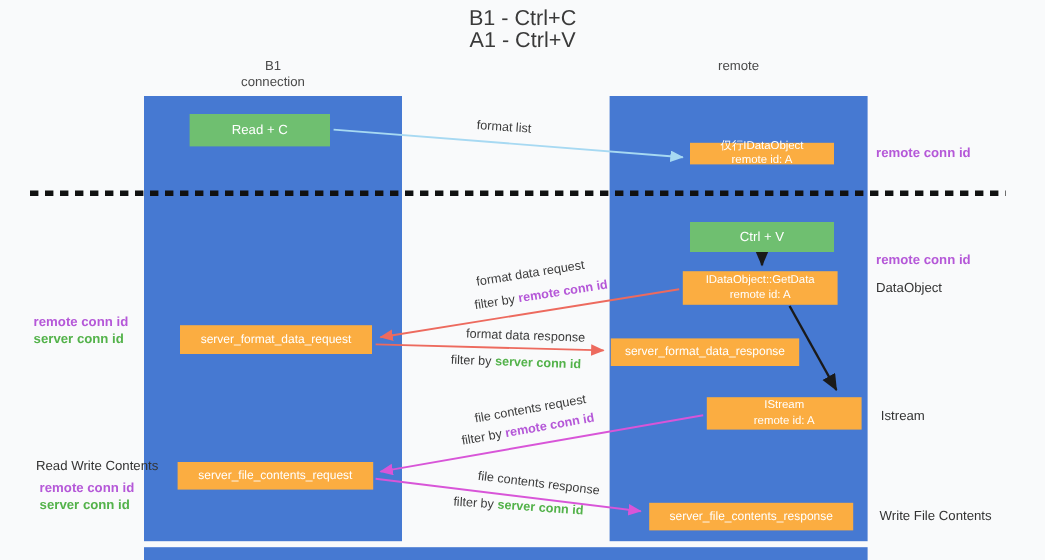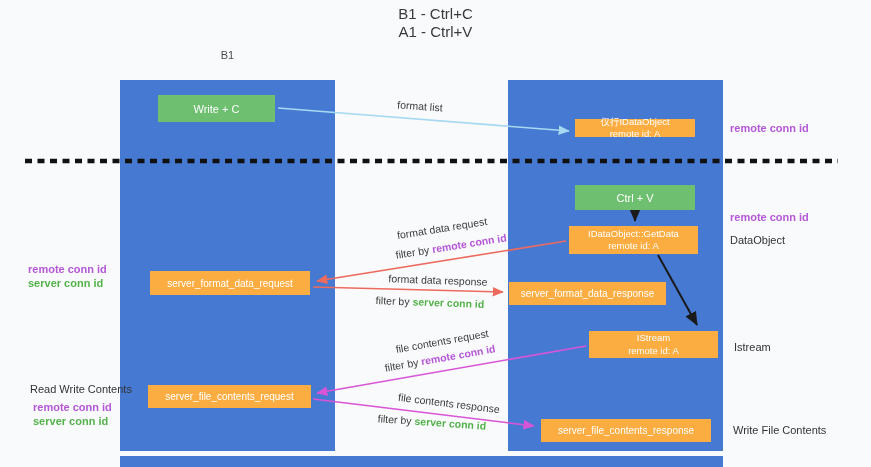--- a/index.html
+++ b/index.html
@@ -3,21 +3,21 @@
 <meta charset="utf-8">
 <style>
   html,body{margin:0;padding:0;}
   body{font-family:"Liberation Sans", sans-serif; background:#eef0f2;}
   #canvas{
     position:relative; width:871px; height:467px; overflow:hidden;
     background:#f9fafb;
   }
   .title-line{
     position:absolute; left:0; right:0; text-align:center;
-    font-size:15px; color:#3a3a3a;
+    font-size:18px; color:#3a3a3a;
   }
   .col-header{
     position:absolute; text-align:center; font-size:11px; color:#4a4a4a; line-height:14px;
   }
   .lifeline{
     position:absolute; background:#4679d2;
   }
   .box{
     position:absolute; display:flex; align-items:center; justify-content:center;
     color:#ffffff; text-align:center; box-sizing:border-box;
@@ -39,22 +39,24 @@
 </head>
 <body>
 
 <div id="canvas">
 
   <div class="title-line" style="top:5px;">B1 - Ctrl+C</div>
   <div class="title-line" style="top:23px;">A1 - Ctrl+V</div>
 
   <div class="col-header" style="left:120px; top:48px; width:215px;">
     <div>B1</div>
+    <div>connection</div>
   </div>
   <div class="col-header" style="left:508px; top:48px; width:215px;">
+    <div>remote</div>
   </div>
 
   <div class="lifeline" style="left:120px; top:80px; width:215px; height:371px;"></div>
   <div class="lifeline" style="left:508px; top:80px; width:215px; height:371px;"></div>
   <div class="lifeline" style="left:120px; top:456px; width:603px; height:11px;"></div>
 
   <svg class="overlay" width="871" height="467" viewBox="0 0 871 467">
     <defs>
       <marker id="head-blue" markerWidth="8" markerHeight="8" refX="6.5" refY="3" orient="auto">
         <path d="M0,0 L7,3 L0,6 z" fill="#a7d9f2"></path>
@@ -80,21 +82,21 @@
 
     <line x1="313" y1="287" x2="503" y2="292" stroke="#ed6a5e" stroke-width="1.6" marker-end="url(#head-red)"></line>
 
     <line x1="658" y1="255" x2="697" y2="325" stroke="#1a1a1a" stroke-width="2" marker-end="url(#head-black)"></line>
 
     <line x1="586" y1="346" x2="317" y2="393" stroke="#d855d8" stroke-width="1.6" marker-end="url(#head-magenta)"></line>
 
     <line x1="313" y1="399" x2="534" y2="426" stroke="#d855d8" stroke-width="1.6" marker-end="url(#head-magenta)"></line>
   </svg>
 
-  <div class="box green-box" style="left:158px; top:95px; width:117px; height:27px;">Write + C</div>
+  <div class="box green-box" style="left:158px; top:95px; width:117px; height:27px;">Read + C</div>
 
   <div class="box orange-box two-line" style="left:575px; top:119px; width:120px; height:18px;">
     <div>仅行IDataObject</div>
     <div>remote id: A</div>
   </div>
 
   <div class="box green-box" style="left:575px; top:172px; width:120px; height:25px;margin-top:13px;">Ctrl + V</div>
 
   <div class="box orange-box two-line" style="left:569px; top:226px; width:129px; height:28px;">
     <div>IDataObject::GetData</div>

